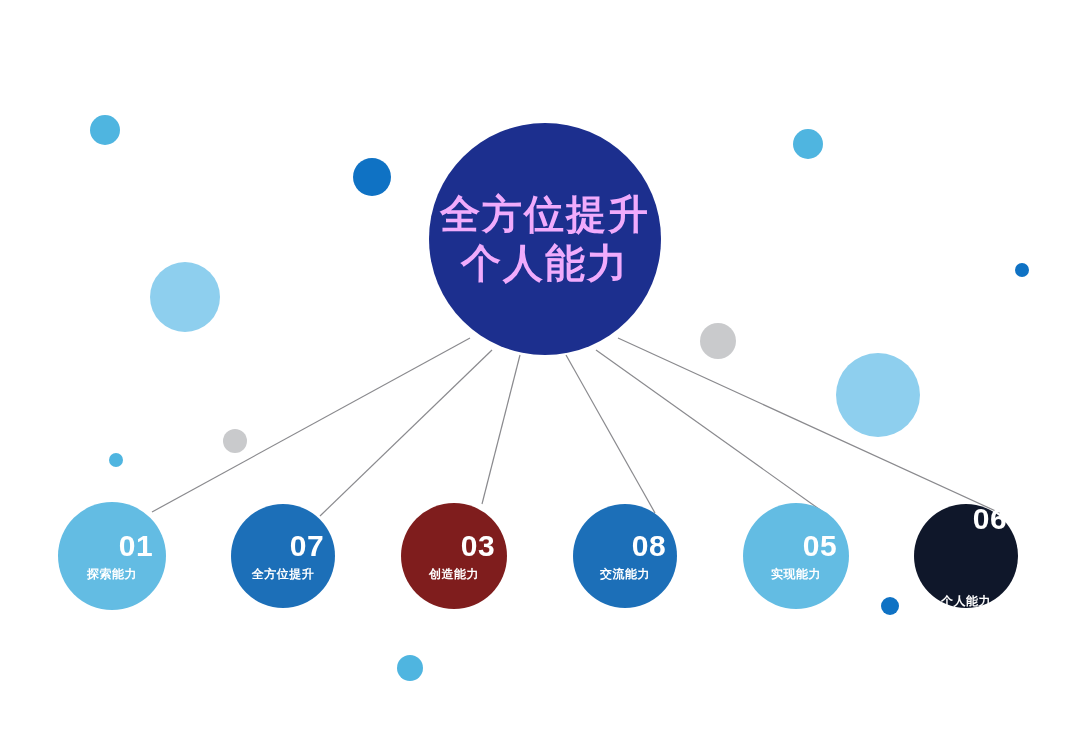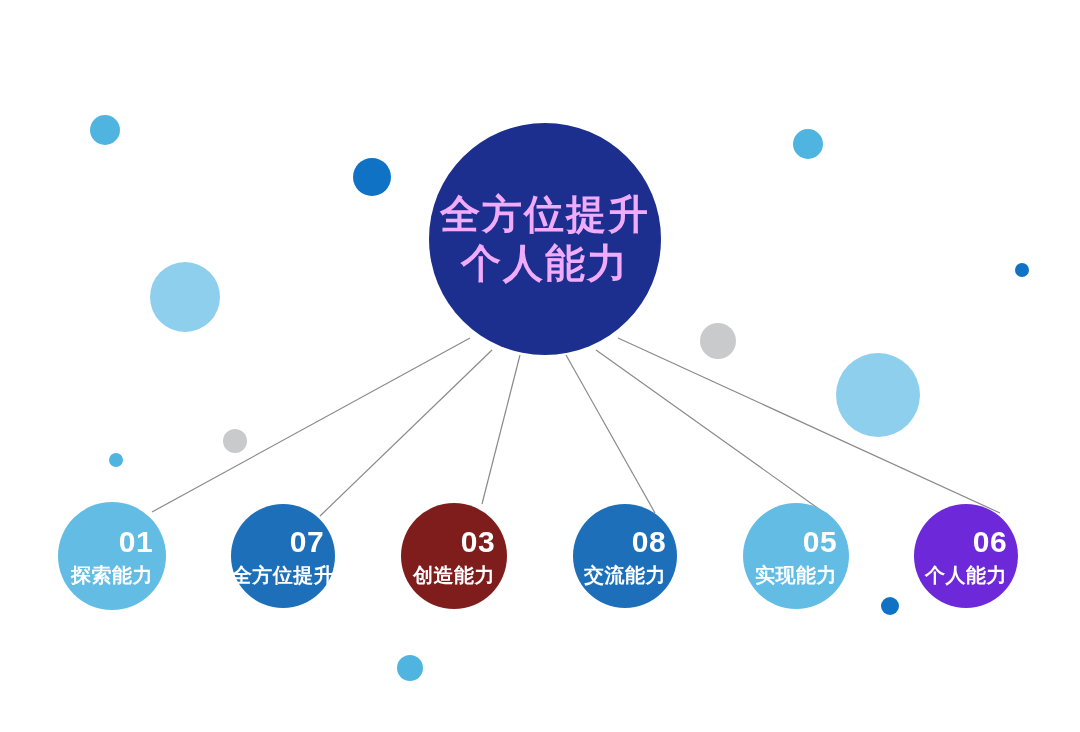--- a/index.html
+++ b/index.html
@@ -56,21 +56,21 @@
   }
   .node-num {
     font-weight: bold;
     font-size: 30px;
     line-height: 1.0;
     letter-spacing: 0.5px;
     margin-left: 48px;
   }
   .node-label {
     font-weight: bold;
-    font-size: 20px;
+    font-size: 12px;
     line-height: 1.1;
     margin-top: 7px;
     letter-spacing: 0.5px;
     white-space: nowrap;
   }
 </style>
 </head>
 <body>
 
 <div id="canvas" style="width: 1080px; height: 732px; background: rgb(255, 255, 255);">
@@ -117,19 +117,19 @@
         <div class="node-label">创造能力</div>
       </div>
       <div class="node" style="left: 573px; top: 504px; width: 104px; height: 104px; background: rgb(28, 111, 184);">
         <div class="node-num">08</div>
         <div class="node-label">交流能力</div>
       </div>
       <div class="node" style="left: 743px; top: 503px; width: 106px; height: 106px; background: rgb(99, 188, 227);">
         <div class="node-num">05</div>
         <div class="node-label">实现能力</div>
       </div>
-      <div class="node" style="left: 914px; top: 504px; width: 104px; height: 104px; background: #6d28d9;">
+      <div class="node" style="left: 914px; top: 504px; width: 104px; height: 104px; background: #0f172a; justify-content: space-between;">
         <div class="node-num">06</div>
         <div class="node-label">个人能力</div>
       </div>
     </div>
 
 </div>
 
 </body></html>

